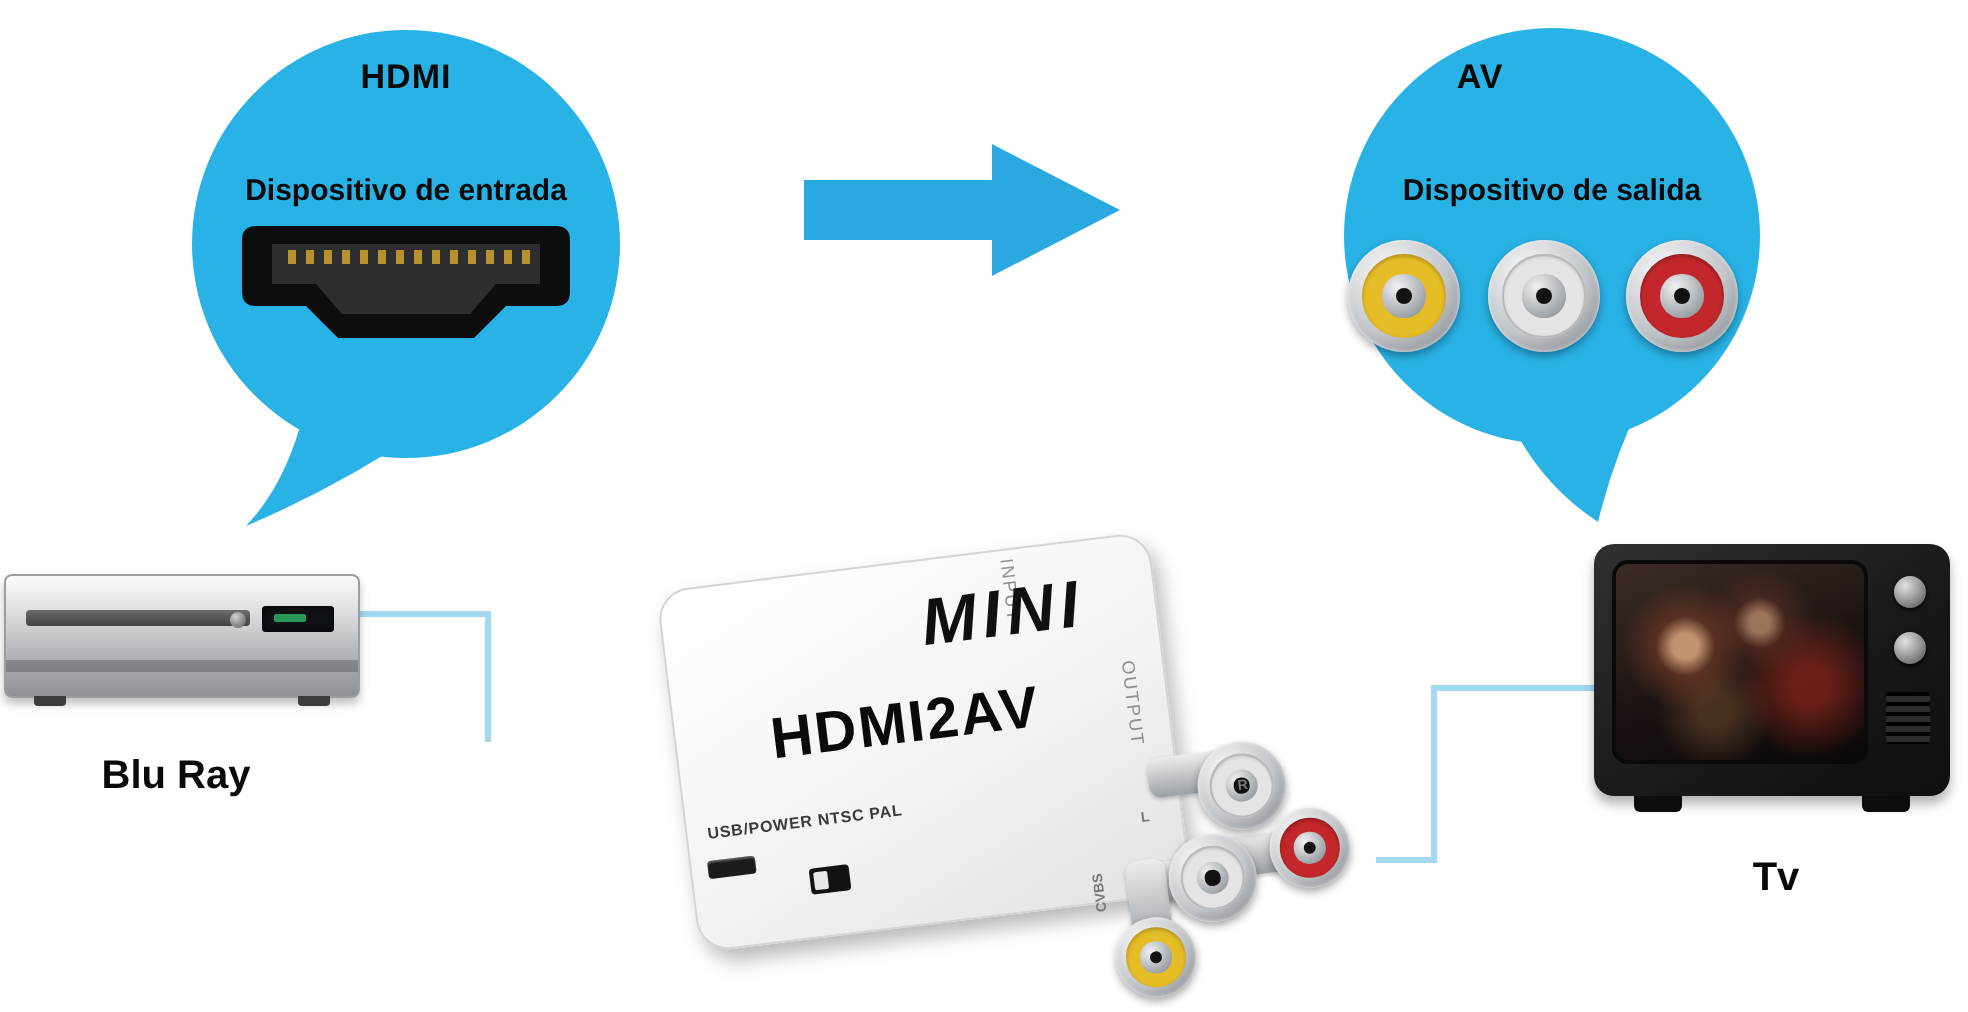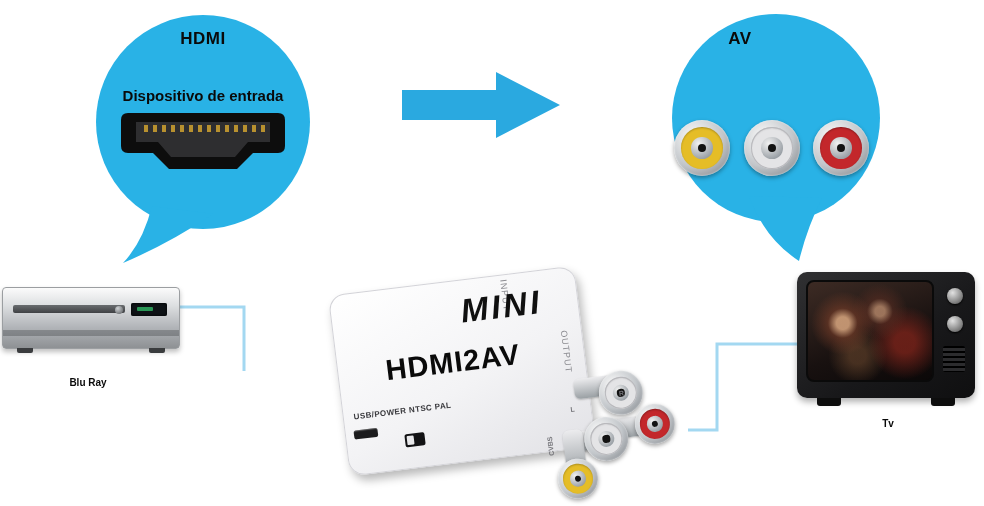--- a/index.html
+++ b/index.html
@@ -71,21 +71,21 @@
       font-size:29px;font-weight:800;letter-spacing:1px;color:#0a0a0a;}
   .conv-settings{position:absolute;left:10px;top:118px;width:120px;font-size:8px;font-weight:700;color:#3a3a3e;letter-spacing:.4px;}
   .usb-port{position:absolute;left:8px;top:136px;width:24px;height:9px;background:#1b1b1d;border-radius:2px;
       box-shadow:inset 0 1px 1px rgba(255,255,255,.3);}
   .ntsc-switch{position:absolute;left:58px;top:146px;width:20px;height:13px;background:#121214;border-radius:2px;}
   .ntsc-switch .knob{position:absolute;left:2px;top:2px;width:7px;height:9px;background:#e8e8ea;border-radius:1px;}
   .barrel{position:absolute;border-radius:6px;background:linear-gradient(180deg,#ececee,#9aa0a4);box-shadow:0 1px 2px rgba(0,0,0,.25);}
   .jack-label{position:absolute;font-size:7px;font-weight:700;color:#77777c;}
 
   
-  .device-label{font-size:10px;}
+  .device-label{font-size:20px;}
 </style>
 </head>
 <body>
 
 <div class="canvas">
 
   <svg class="abs" style="left:0;top:0" width="984" height="506" viewBox="0 0 984 506">
     <circle cx="203" cy="122" r="107" fill="#29b2e6"></circle>
     <path d="M152,206 Q143,242 123,263 Q170,243 213,214 Z" fill="#29b2e6"></path>
     <circle cx="776" cy="118" r="104" fill="#29b2e6"></circle>
@@ -113,20 +113,21 @@
       <rect x="98" y="15" width="4" height="7"></rect>
         <rect x="107" y="15" width="4" height="7"></rect>
       <rect x="116" y="15" width="4" height="7"></rect>
         <rect x="125" y="15" width="4" height="7"></rect>
       <rect x="134" y="15" width="4" height="7"></rect>
         <rect x="143" y="15" width="4" height="7"></rect>
     </g>
   </svg>
 
   <div class="txt bubble-title" style="left:704px;top:30px;width:72px;">AV</div>
+  <div class="txt bubble-sub" style="left:672px;top:88px;width:208px;">Dispositivo de salida</div>
 
   <div class="rca size-lg" style="left:674px;top:120px;">
     <div class="ring ring-yellow"></div>
     <div class="core"></div>
       <div class="hole"></div>
   </div>
   <div class="rca size-lg" style="left:744px;top:120px;">
     <div class="ring ring-white"></div>
     <div class="core"></div>
       <div class="hole"></div>
@@ -148,21 +149,21 @@
   <div class="txt device-label" style="left:28px;top:377px;width:120px;">Blu Ray</div>
 
   <div class="tv">
     <div class="tv-screen"></div>
     <div class="tv-knob" style="top:16px;"></div>
     <div class="tv-knob" style="top:44px;"></div>
     <div class="tv-vents"></div>
     <div class="tv-foot" style="left:20px;"></div>
     <div class="tv-foot" style="right:20px;"></div>
   </div>
-  <div class="txt device-label" style="left:866px;top:418px;width:44px;">Tv</div>
+  <div class="txt device-label" style="left:866px;top:428px;width:44px;">Tv</div>
 
   <div class="converter">
     <div class="conv-input-label">INPUT</div>
     <div class="conv-brand">MINI</div>
     <div class="conv-model">HDMI2AV</div>
     <div class="conv-settings">USB/POWER NTSC PAL</div>
     <div class="usb-port"></div>
     <div class="ntsc-switch">
         <div class="knob"></div>
       </div>

